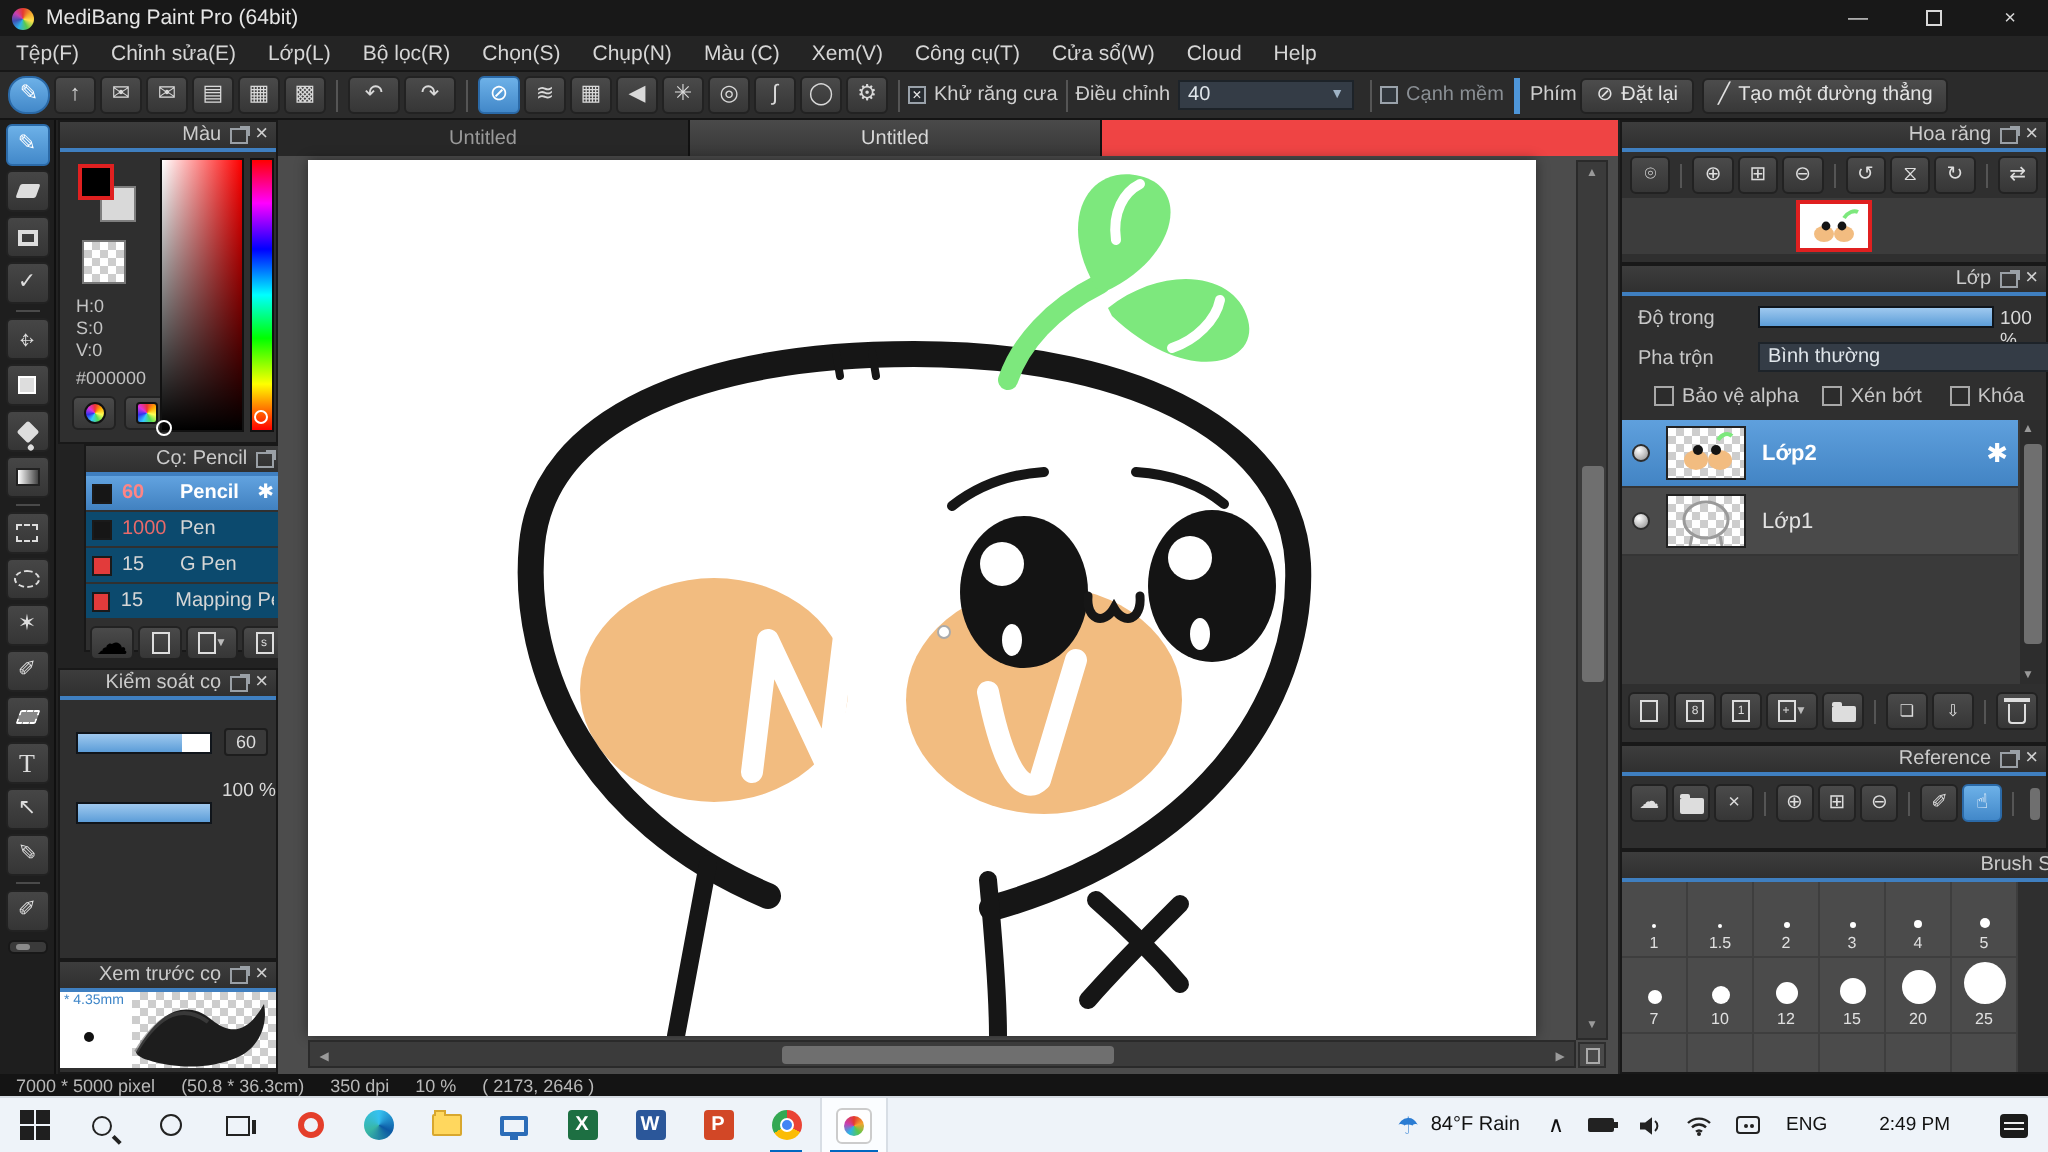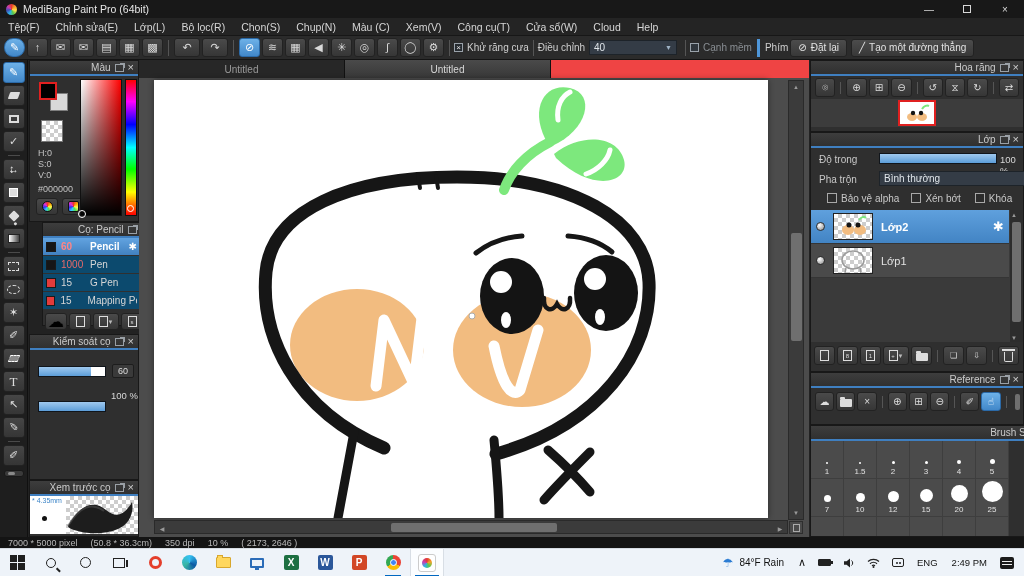--- a/index.html
+++ b/index.html
@@ -714,20 +714,20 @@
         <circle cx="6.5" cy="9" r="1" fill="#222"></circle>
       </svg>
   </span>
   <span class="trayico">
       <span class="tabletico">
         <i></i>
         <i></i>
       </span>
     </span>
   <span style="font-size:9.5px;margin:0 7px">ENG</span>
-  <span style="font-size:9.5px;margin:0 7px">2:49 PM</span>
+  <span style="font-size:9.5px;margin:0 19px">2:49 PM</span>
   <span class="trayico" style="margin-right:10px">
       <span class="notifico">
         <i></i>
         <i></i>
       </span>
     </span>
 </div>
 
 </body></html>

